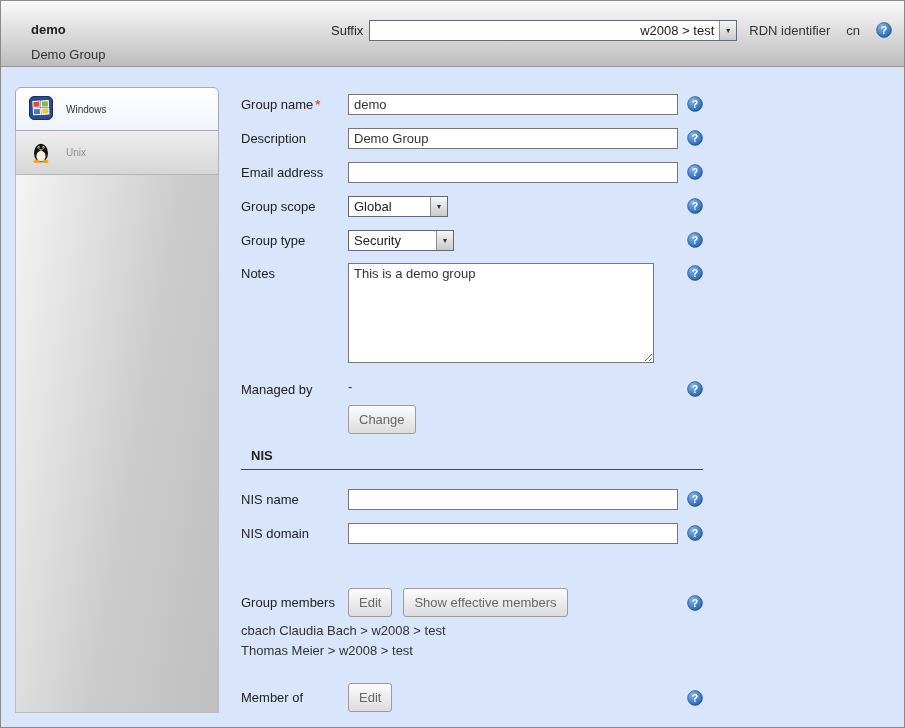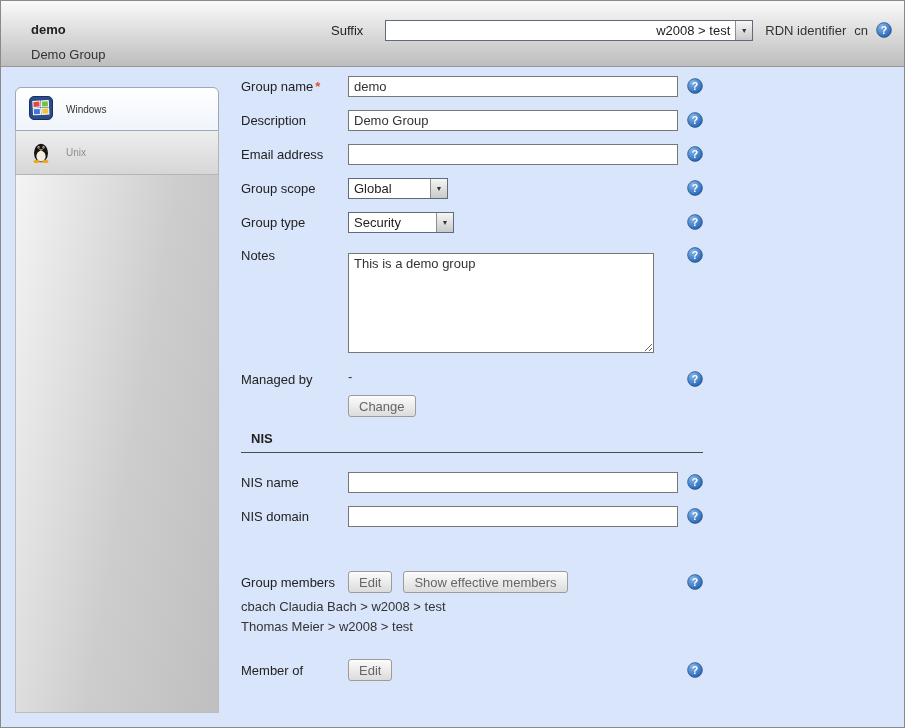--- a/index.html
+++ b/index.html
@@ -3,22 +3,22 @@
 <meta charset="utf-8">
 <style>
   * { margin:0; padding:0; box-sizing:border-box; }
   body { font-family:"Liberation Sans", sans-serif; font-size:13px; color:#222; background:#fff; }
   .window { position:relative; width:905px; height:728px; border:1px solid #8a8a8a; overflow:hidden; background:#fdba74; }
 
   
   .header { position:absolute; top:0; left:0; right:0; height:66px; background:linear-gradient(#fafafa,#bdbdbd); border-bottom:1px solid #979797; }
   .h-title { position:absolute; left:30px; top:21px; font-weight:bold; }
   .h-subtitle { position:absolute; left:30px; top:46px; color:#333; }
-  .suffix-group { position:absolute; left:330px; top:19px; display:flex; align-items:center; gap:22px; }
-  .rdn-group { position:absolute; right:12px; top:21px; display:flex; align-items:center; gap:8px; color:#333; }
+  .suffix-group { position:absolute; left:330px; top:19px; display:flex; align-items:center; gap:6px; }
+  .rdn-group { position:absolute; right:12px; top:21px; display:flex; align-items:center; gap:16px; color:#333; }
 
   
   .selectbox { display:inline-flex; align-items:stretch; background:#fff; border:1px solid #5f6b7a; height:21px; cursor:default; }
   .sel-text { flex:1; padding:1px 5px; white-space:nowrap; overflow:hidden; color:#222; line-height:17px; }
   .sel-text.right { text-align:right; }
   .sel-arrow { width:17px; background:linear-gradient(#f6f6f6,#c9c9c9); border-left:1px solid #8f8f8f; display:flex; align-items:center; justify-content:center; font-size:7px; color:#333; }
   .sel-suffix { width:368px; }
   .sel-scope { width:100px; }
   .sel-type { width:106px; }
 
@@ -26,33 +26,33 @@
   .main { position:absolute; top:66px; left:0; right:0; bottom:0; background:#d8e5fa; }
 
   
   .sidebar { position:absolute; left:14px; top:20px; width:204px; bottom:14px; }
   .tab { height:44px; display:flex; align-items:center; gap:13px; padding-left:13px; font-size:10px; cursor:pointer; }
   .tab.active { background:linear-gradient(#ffffff,#f0f4fc); border:1px solid #9fa8b8; border-radius:6px 6px 0 0; color:#333; }
   .tab.inactive { background:linear-gradient(#eeeeee,#d6d6d6); border:1px solid #b5b5b5; border-top:none; color:#8f8f8f; }
   .sidebar-fill { position:absolute; top:88px; left:0; right:0; bottom:0; background:linear-gradient(100deg,#f4f4f4 0%,#cdcdcd 55%,#bfbfbf 100%); border:1px solid #bdbdbd; border-top:none; }
 
   
-  .content { position:absolute; left:240px; top:8px; width:462px; }
+  .content { position:absolute; left:240px; top:26px; width:462px; }
   .frow { display:flex; align-items:center; margin-bottom:12px; min-height:22px; }
   .frow.top { align-items:flex-start; }
   .row-label { width:107px; flex-shrink:0; color:#222; padding-top:0; }
   .frow.top .row-label { padding-top:3px; }
   .fieldwrap { width:335px; flex-shrink:0; display:flex; align-items:center; }
   .frow.top .fieldwrap { align-items:flex-start; }
   .help { margin-left:auto; width:16px; height:16px; cursor:pointer; }
   .frow.top .help { margin-top:2px; }
   .req { color:#e0552b; font-weight:bold; margin-left:2px; }
   .tinput { width:330px; height:21px; border:1px solid #777; padding:1px 5px; font-family:"Liberation Sans",sans-serif; font-size:13px; color:#333; background:#fff; }
-  textarea.tarea { width:306px; height:100px; border:1px solid #777; padding:2px 5px; font-family:"Liberation Sans",sans-serif; font-size:13px; color:#333; resize:both;margin-top:8px; }
-  .btn { display:inline-block; padding:2px 10px; height:22px; background:linear-gradient(#fcfcfc,#dcdcdc); border:1px solid #9c9c9c; border-radius:3px; color:#666; font-family:"Liberation Sans",sans-serif; font-size:13px; cursor:pointer; }
+  textarea.tarea { width:306px; height:100px; border:1px solid #777; padding:2px 5px; font-family:"Liberation Sans",sans-serif; font-size:13px; color:#333; resize:both; }
+  .btn { display:inline-block; padding:2px 10px; height:29px; background:linear-gradient(#fcfcfc,#dcdcdc); border:1px solid #9c9c9c; border-radius:3px; color:#666; font-family:"Liberation Sans",sans-serif; font-size:13px; cursor:pointer; }
   .section-head { font-weight:bold; padding:2px 0 6px 10px; border-bottom:1px solid #4a4a4a; margin:8px 0 18px 0; }
   .members-list { text-align:left; line-height:20px; color:#333; margin-top:4px; }
   .gm-row { margin-top:44px; }
   .mo-row { margin-top:22px; }
   .managed-value { color:#333; }
 </style>
 </head>
 <body>
 
 <svg width="0" height="0" style="position:absolute">

